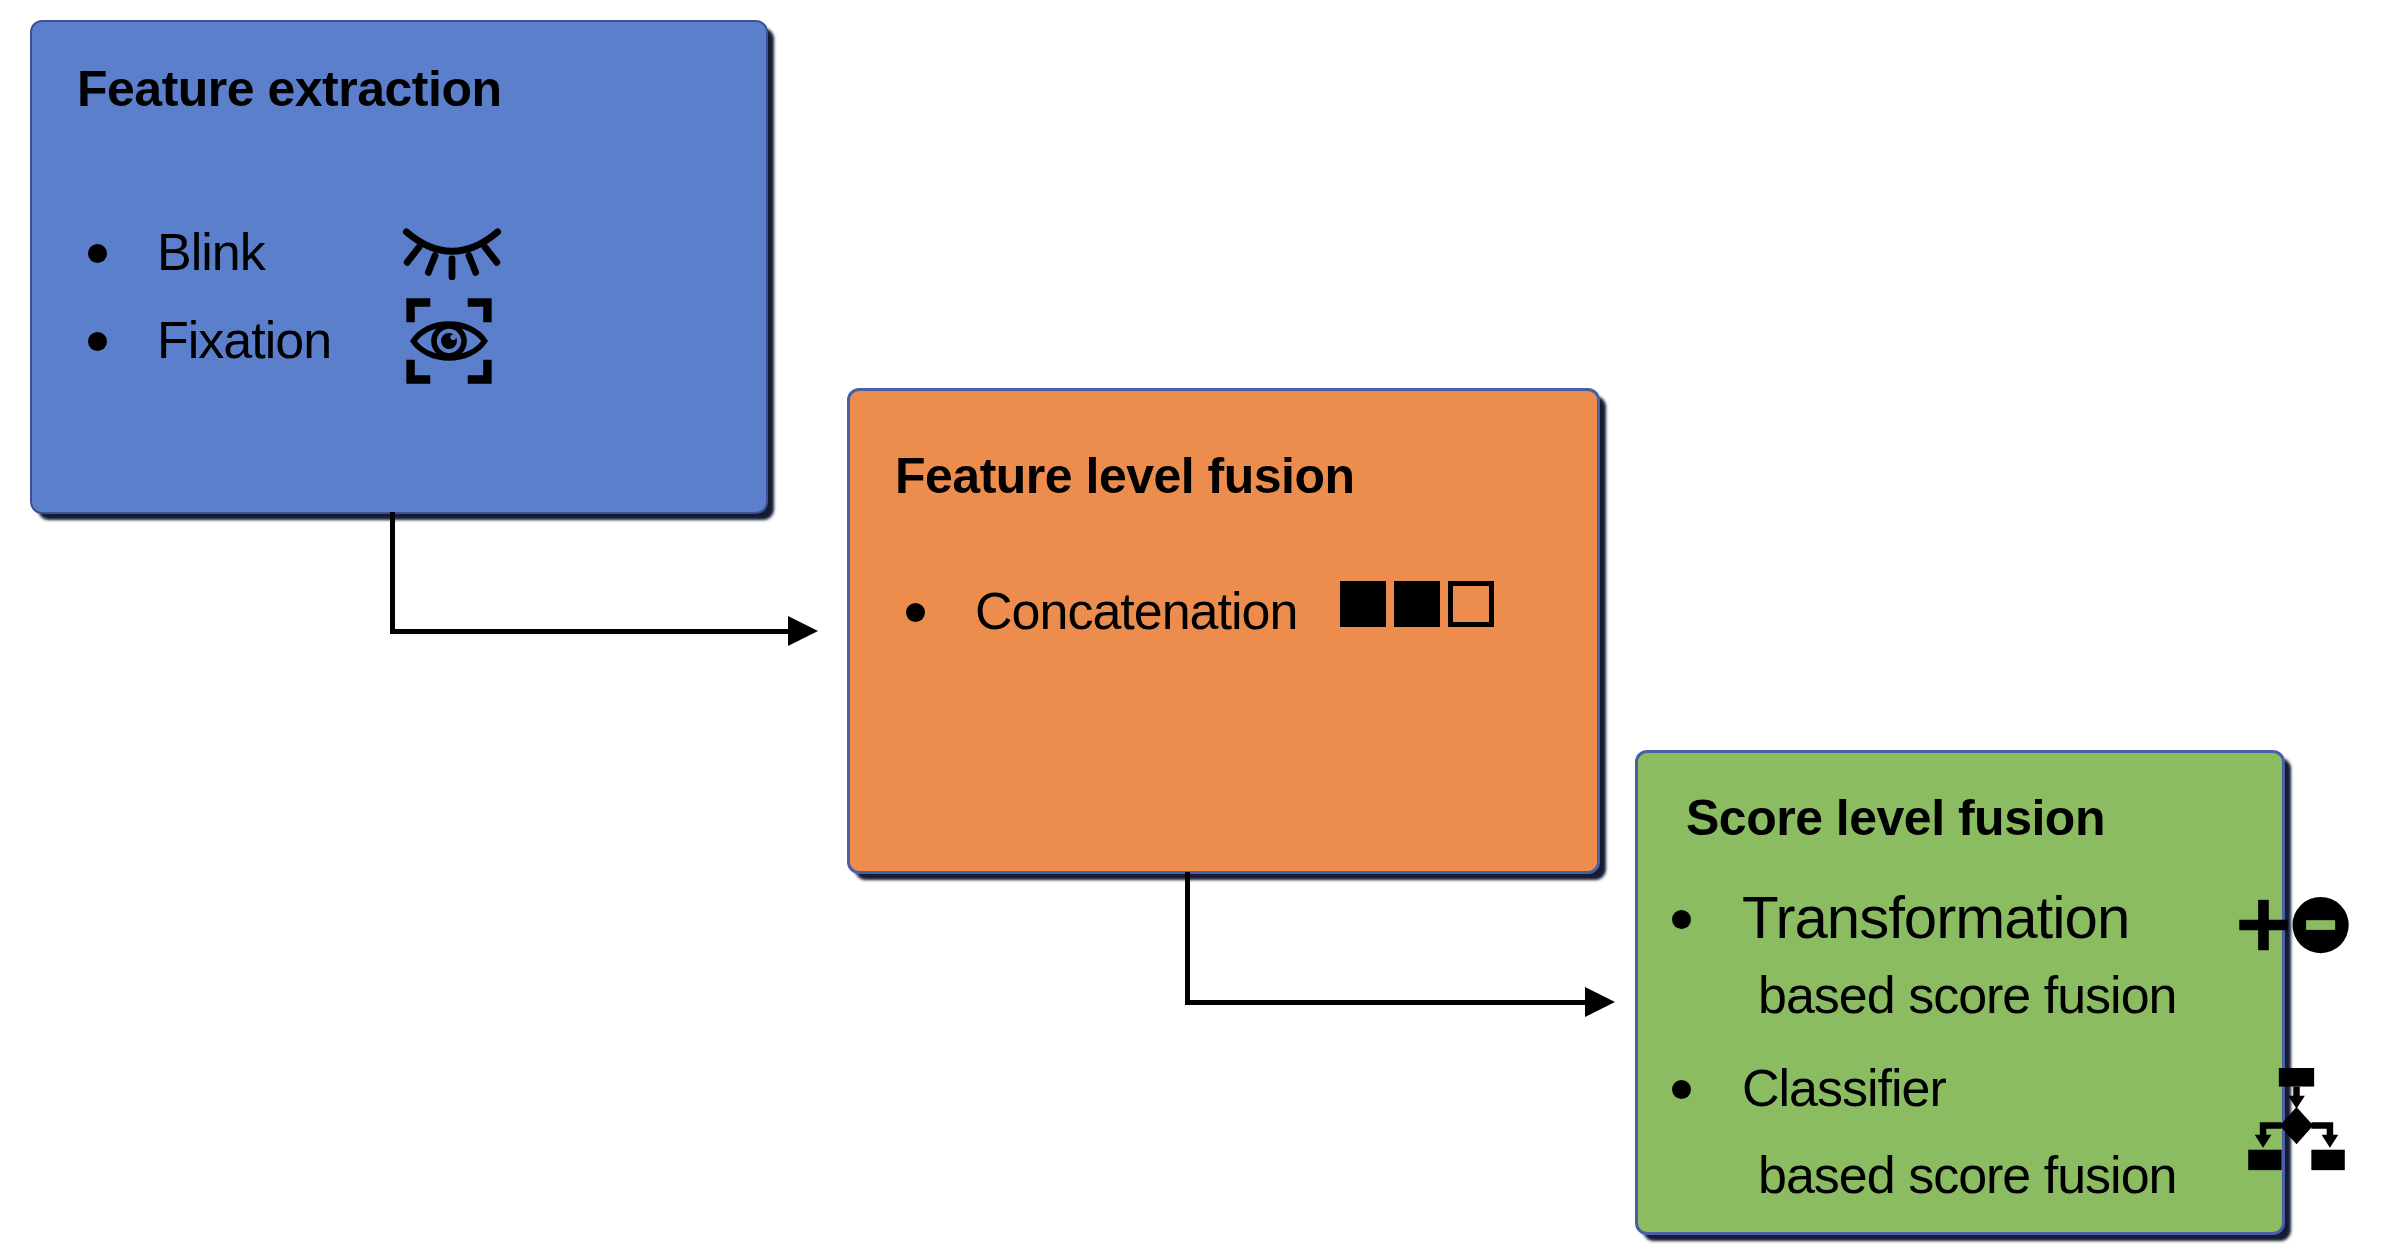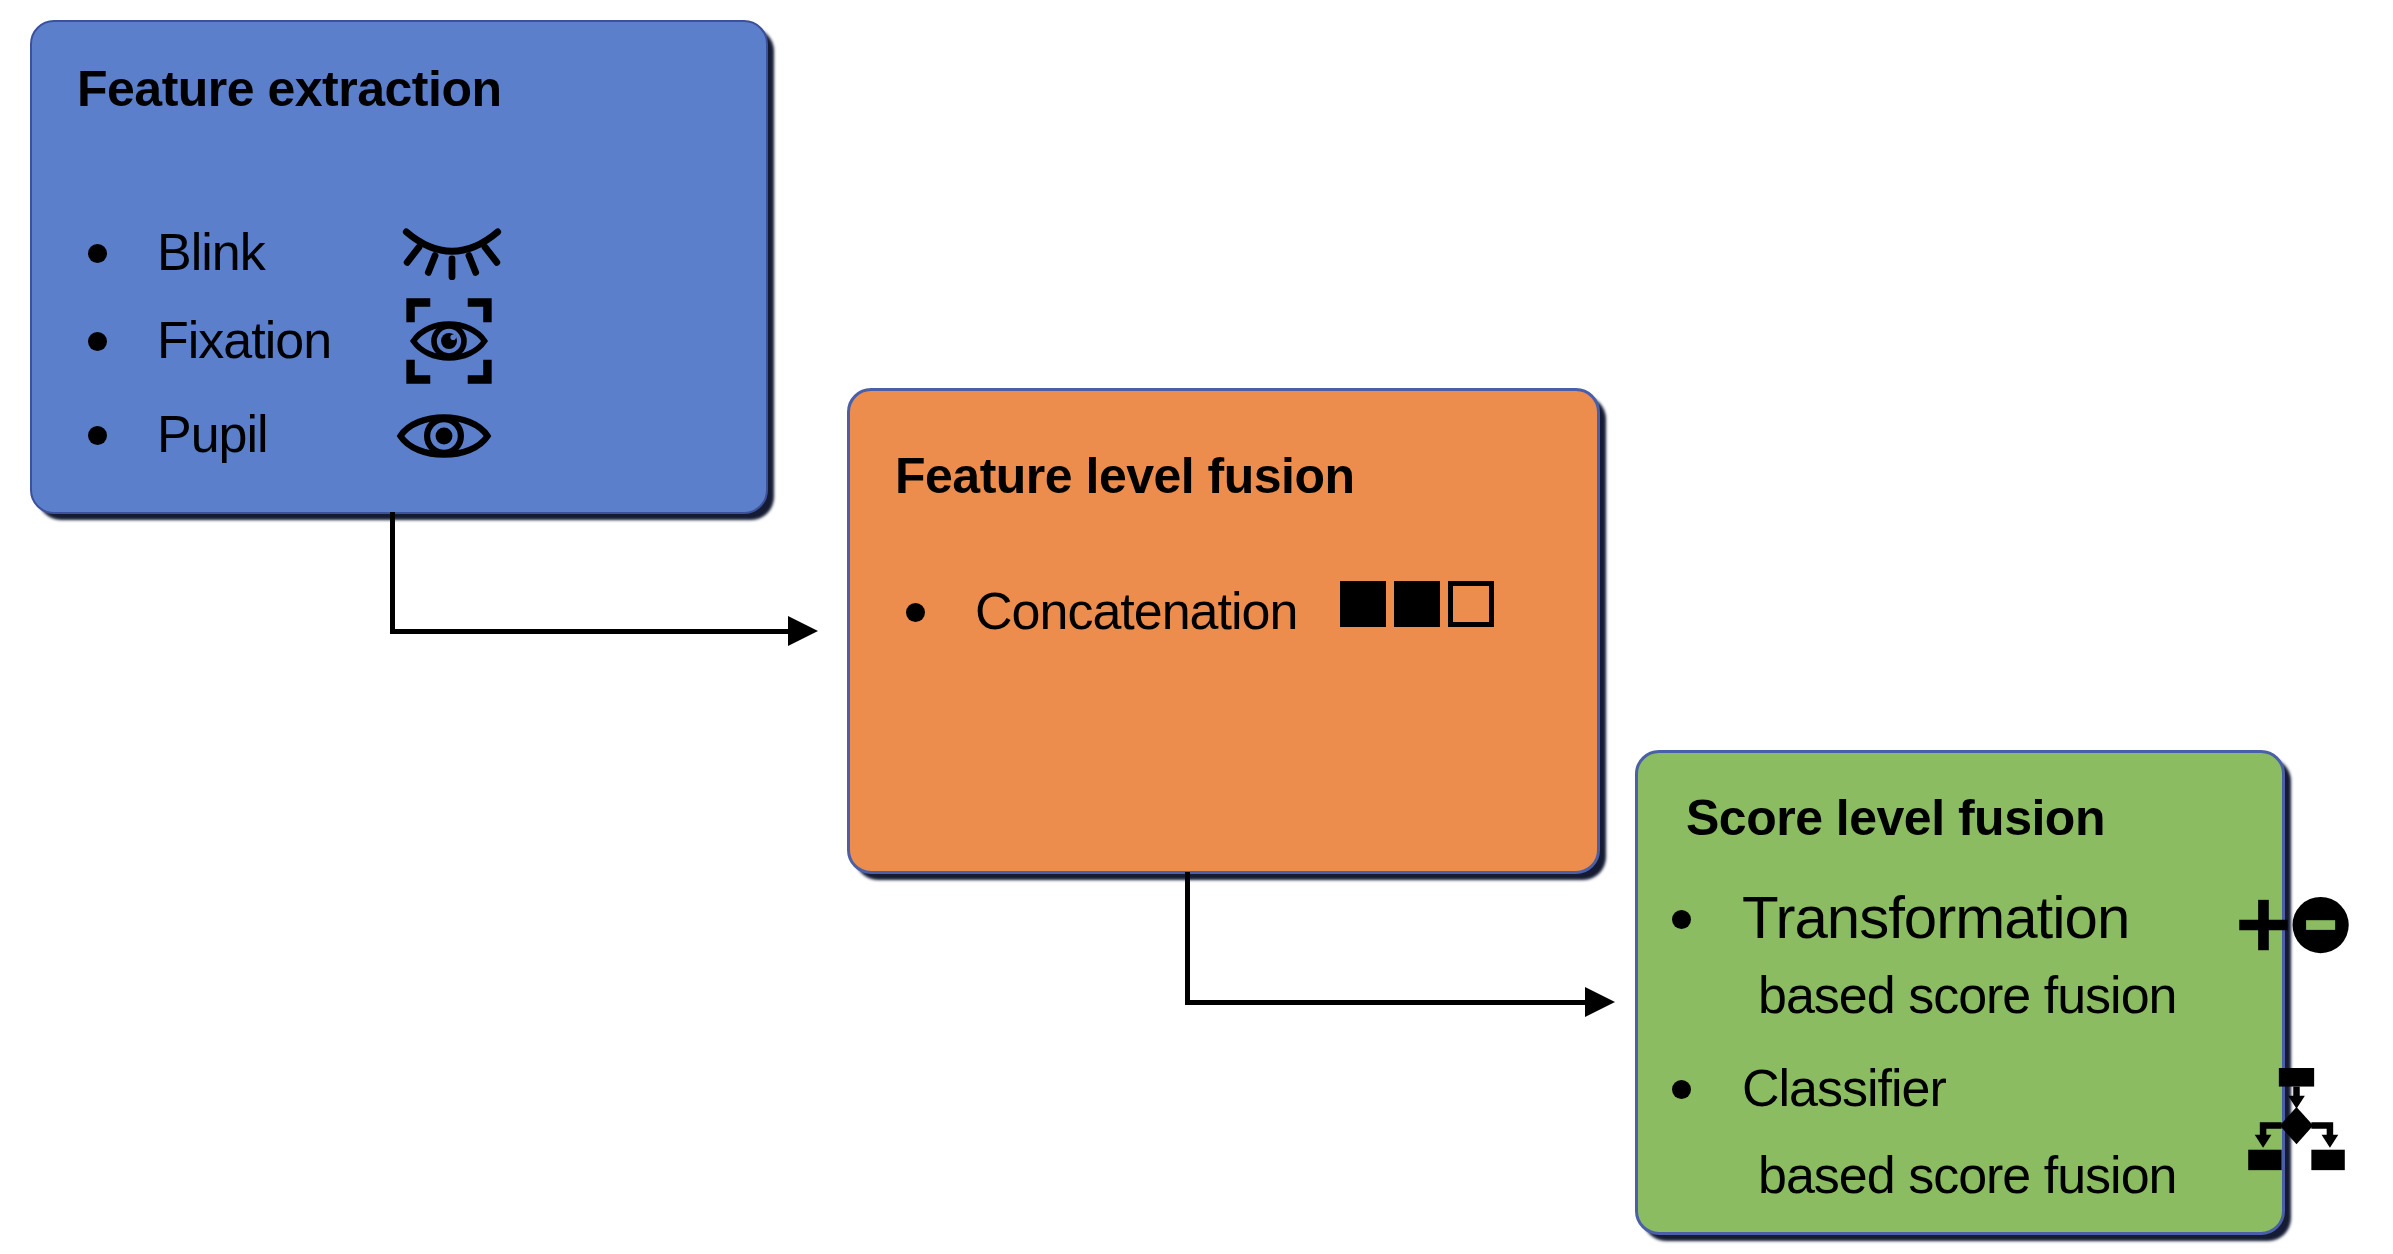--- a/index.html
+++ b/index.html
@@ -6,21 +6,21 @@
     --box0-fill:#5b7fca; --box0-border:#3c509b;
     --box1-fill:#ec8d4d; --box1-border:#4a5fa8;
     --box2-fill:#8bbc61; --box2-border:#4a5fa8;
     --shadow:#141b33; --arrow:#000000; --bg:#ffffff;
   }
   *{box-sizing:border-box;}
   html,body{margin:0;padding:0;}
   body{font-family:"Liberation Sans", sans-serif; background:#fff;}
   .canvas{position:relative;width:2393px;height:1254px;background:var(--bg);overflow:hidden;}
 
-  .box{position:absolute;border-radius:24px;box-shadow:7px 7px 3px -1px var(--shadow);}
+  .box{position:absolute;border-radius:12px;box-shadow:7px 7px 3px -1px var(--shadow);}
   #box-feature-extraction{left:30px;top:20px;width:738px;height:494px;background:var(--box0-fill);border:2px solid var(--box0-border);}
   #box-feature-level-fusion{left:827px;top:388px;width:753px;height:486px;background:var(--box1-fill);border:3px solid var(--box1-border);margin-left:20px;}
   #box-score-level-fusion{left:1635px;top:750px;width:650px;height:485px;background:var(--box2-fill);border:3px solid var(--box2-border);}
 
   .box h2{position:absolute;margin:0;font-size:50px;line-height:1.1;font-weight:bold;color:#000;letter-spacing:-0.5px;white-space:nowrap;}
   #box-feature-extraction h2{left:45px;top:40px;}
   #box-feature-level-fusion h2{left:45px;top:58px;}
   #box-score-level-fusion h2{left:48px;top:38px;}
 
   .row{position:absolute;left:0;width:100%;height:72px;}
@@ -94,31 +94,20 @@
           <path d="M6 14 Q60 60 114 14"></path>
           <line x1="21" y1="32" x2="7" y2="50"></line>
           <line x1="40" y1="42" x2="32" y2="62"></line>
           <line x1="60" y1="46" x2="60" y2="67"></line>
           <line x1="80" y1="42" x2="88" y2="62"></line>
           <line x1="99" y1="32" x2="113" y2="50"></line>
         </svg>
       </span>
     </div>
 
-    <div class="row" id="row-pupil">
-      <span class="dot"></span>
-      <span class="label">Pupil</span>
-      <span class="icon">
-        <svg width="96" height="68" viewBox="0 0 108 72" fill="none" stroke="#000">
-          <path d="M5 36 C23 8 85 8 103 36 C85 64 23 64 5 36 Z" stroke-width="7"></path>
-          <circle cx="54" cy="36" r="19" stroke-width="7"></circle>
-          <circle cx="54" cy="36" r="9.5" fill="#000" stroke="none"></circle>
-        </svg>
-      </span>
-    </div>
   </section>
 
   <div class="cline" id="c1v"></div>
   <div class="cline" id="c1h"></div>
   <div class="arrow-e" id="c1a"></div>
 
   <section class="box" id="box-feature-level-fusion">
     <h2>Feature level fusion</h2>
 
     <div class="row" id="row-concat">

